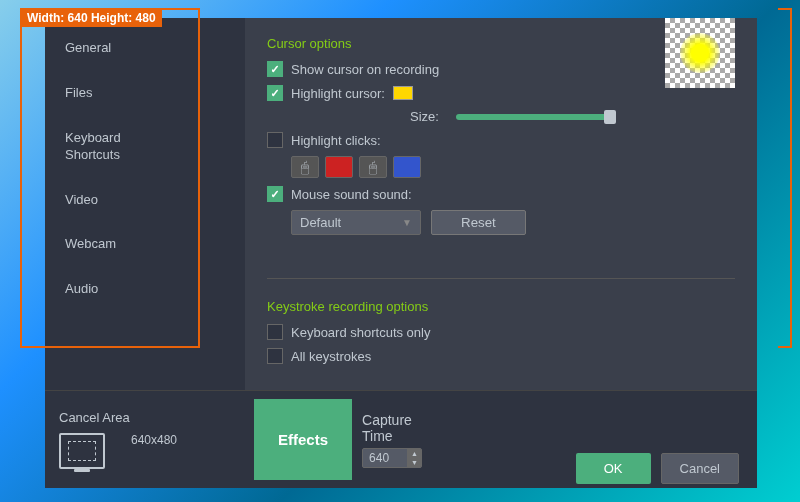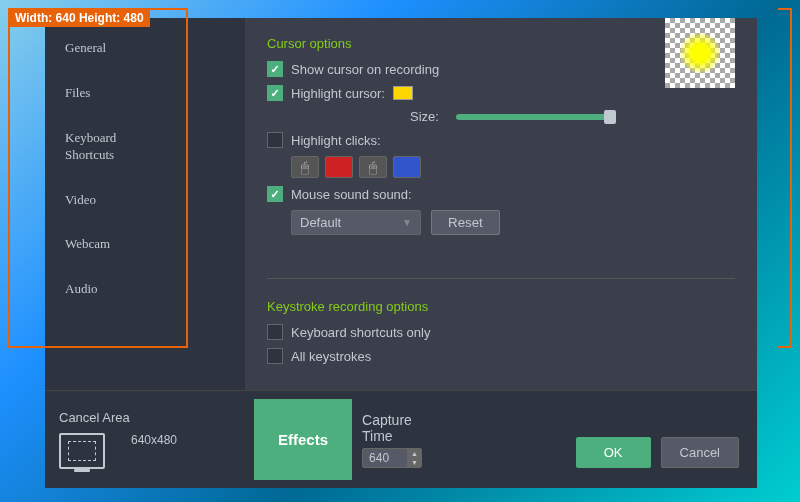--- a/index.html
+++ b/index.html
@@ -30,21 +30,21 @@
       background: #3a3f4b;
       z-index: 10;
       display: flex;
       flex-direction: column;
     }
 
     
     .capture-preview {
       position: absolute;
       top: 8px;
-      left: 8px;
+      left: 20px;
       width: 180px;
       height: 340px;
       border: 2px solid #E8620A;
       z-index: 15;
       background: transparent;
     }
     .capture-label {
       position: absolute;
       top: -1px;
       left: -1px;
@@ -75,21 +75,20 @@
     }
 
     
     .sidebar {
       width: 200px;
       background: #2e3340;
       display: flex;
       flex-direction: column;
       padding-top: 8px;
       flex-shrink: 0;
-      font-family: Liberation Serif, serif;
     }
 
     .sidebar-item {
       padding: 14px 20px;
       color: #c0c8d0;
       cursor: pointer;
       font-size: 13px;
       line-height: 1.3;
     }
 
@@ -246,21 +245,21 @@
     .dropdown-arrow {
       color: #888;
       font-size: 10px;
     }
 
     
     .reset-btn {
       background: #555a66;
       border: 1px solid #777;
       color: #c0c8d0;
-      padding: 4px 16px;
+      padding: 4px 29px;
       cursor: pointer;
       border-radius: 2px;
     }
 
     
     .section-divider {
       border: none;
       border-top: 1px solid #555;
       margin: 4px 0;
     }
@@ -377,21 +376,21 @@
       font-size: 7px;
       padding: 1px 3px;
       cursor: pointer;
       line-height: 1;
     }
 
     
     .footer-buttons {
       position: absolute;
       right: 18px;
-      bottom: 20px;
+      bottom: 4px;
       display: flex;
       gap: 10px;
     }
 
     .btn-ok {
       background: #4caf7d;
       color: white;
       border: none;
       padding: 7px 28px;
       font-size: 13px;

